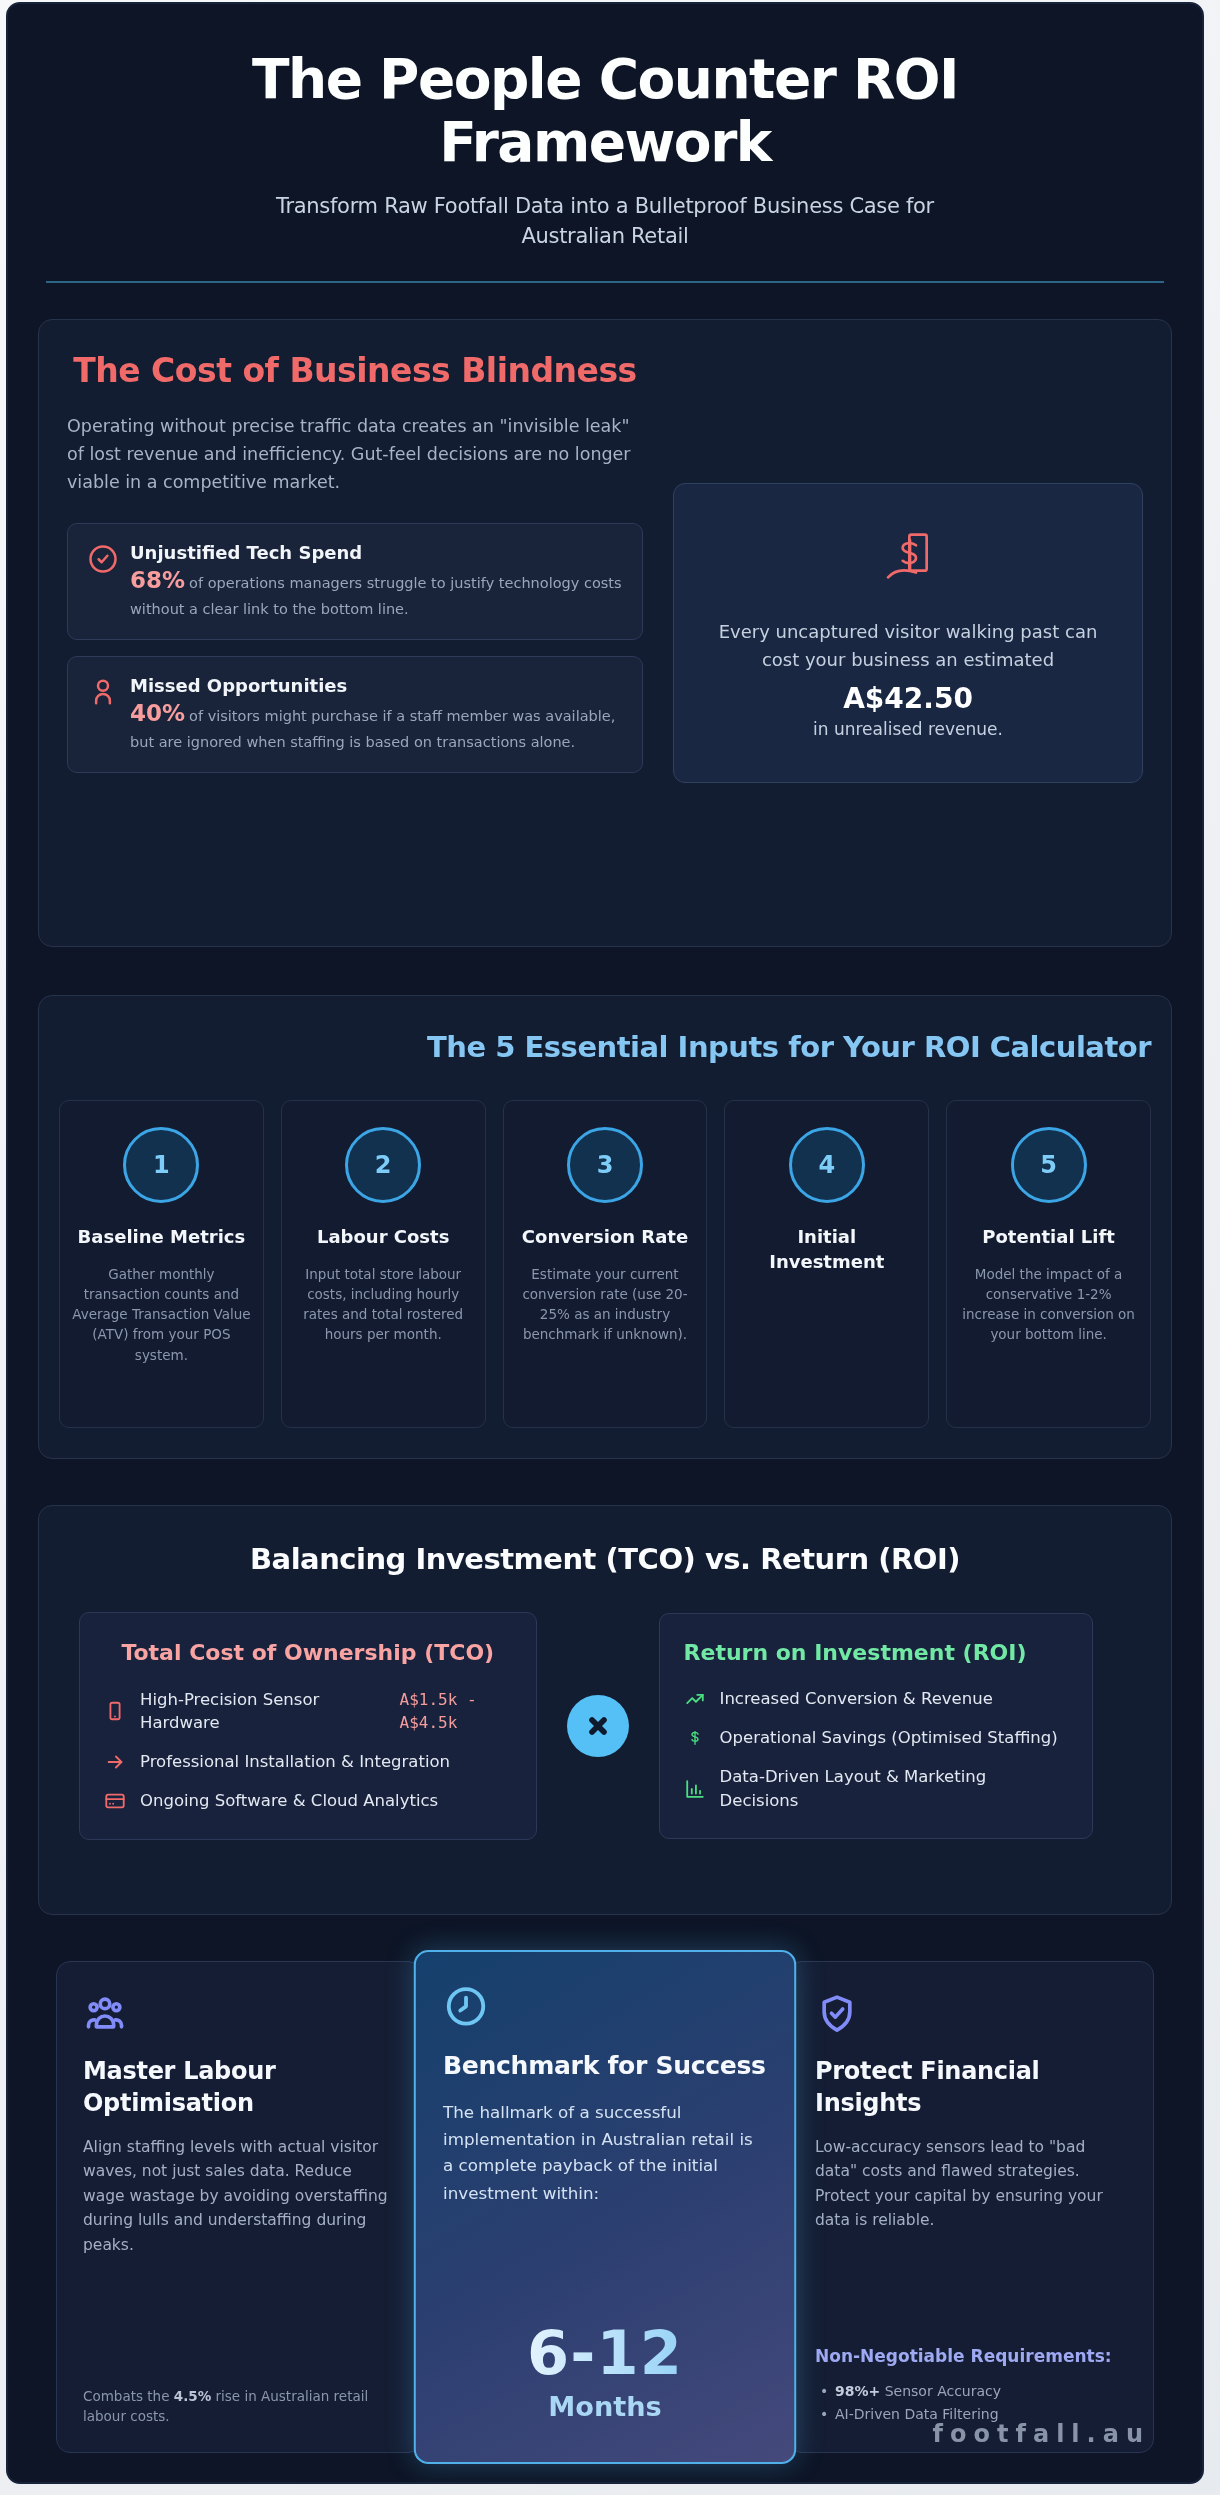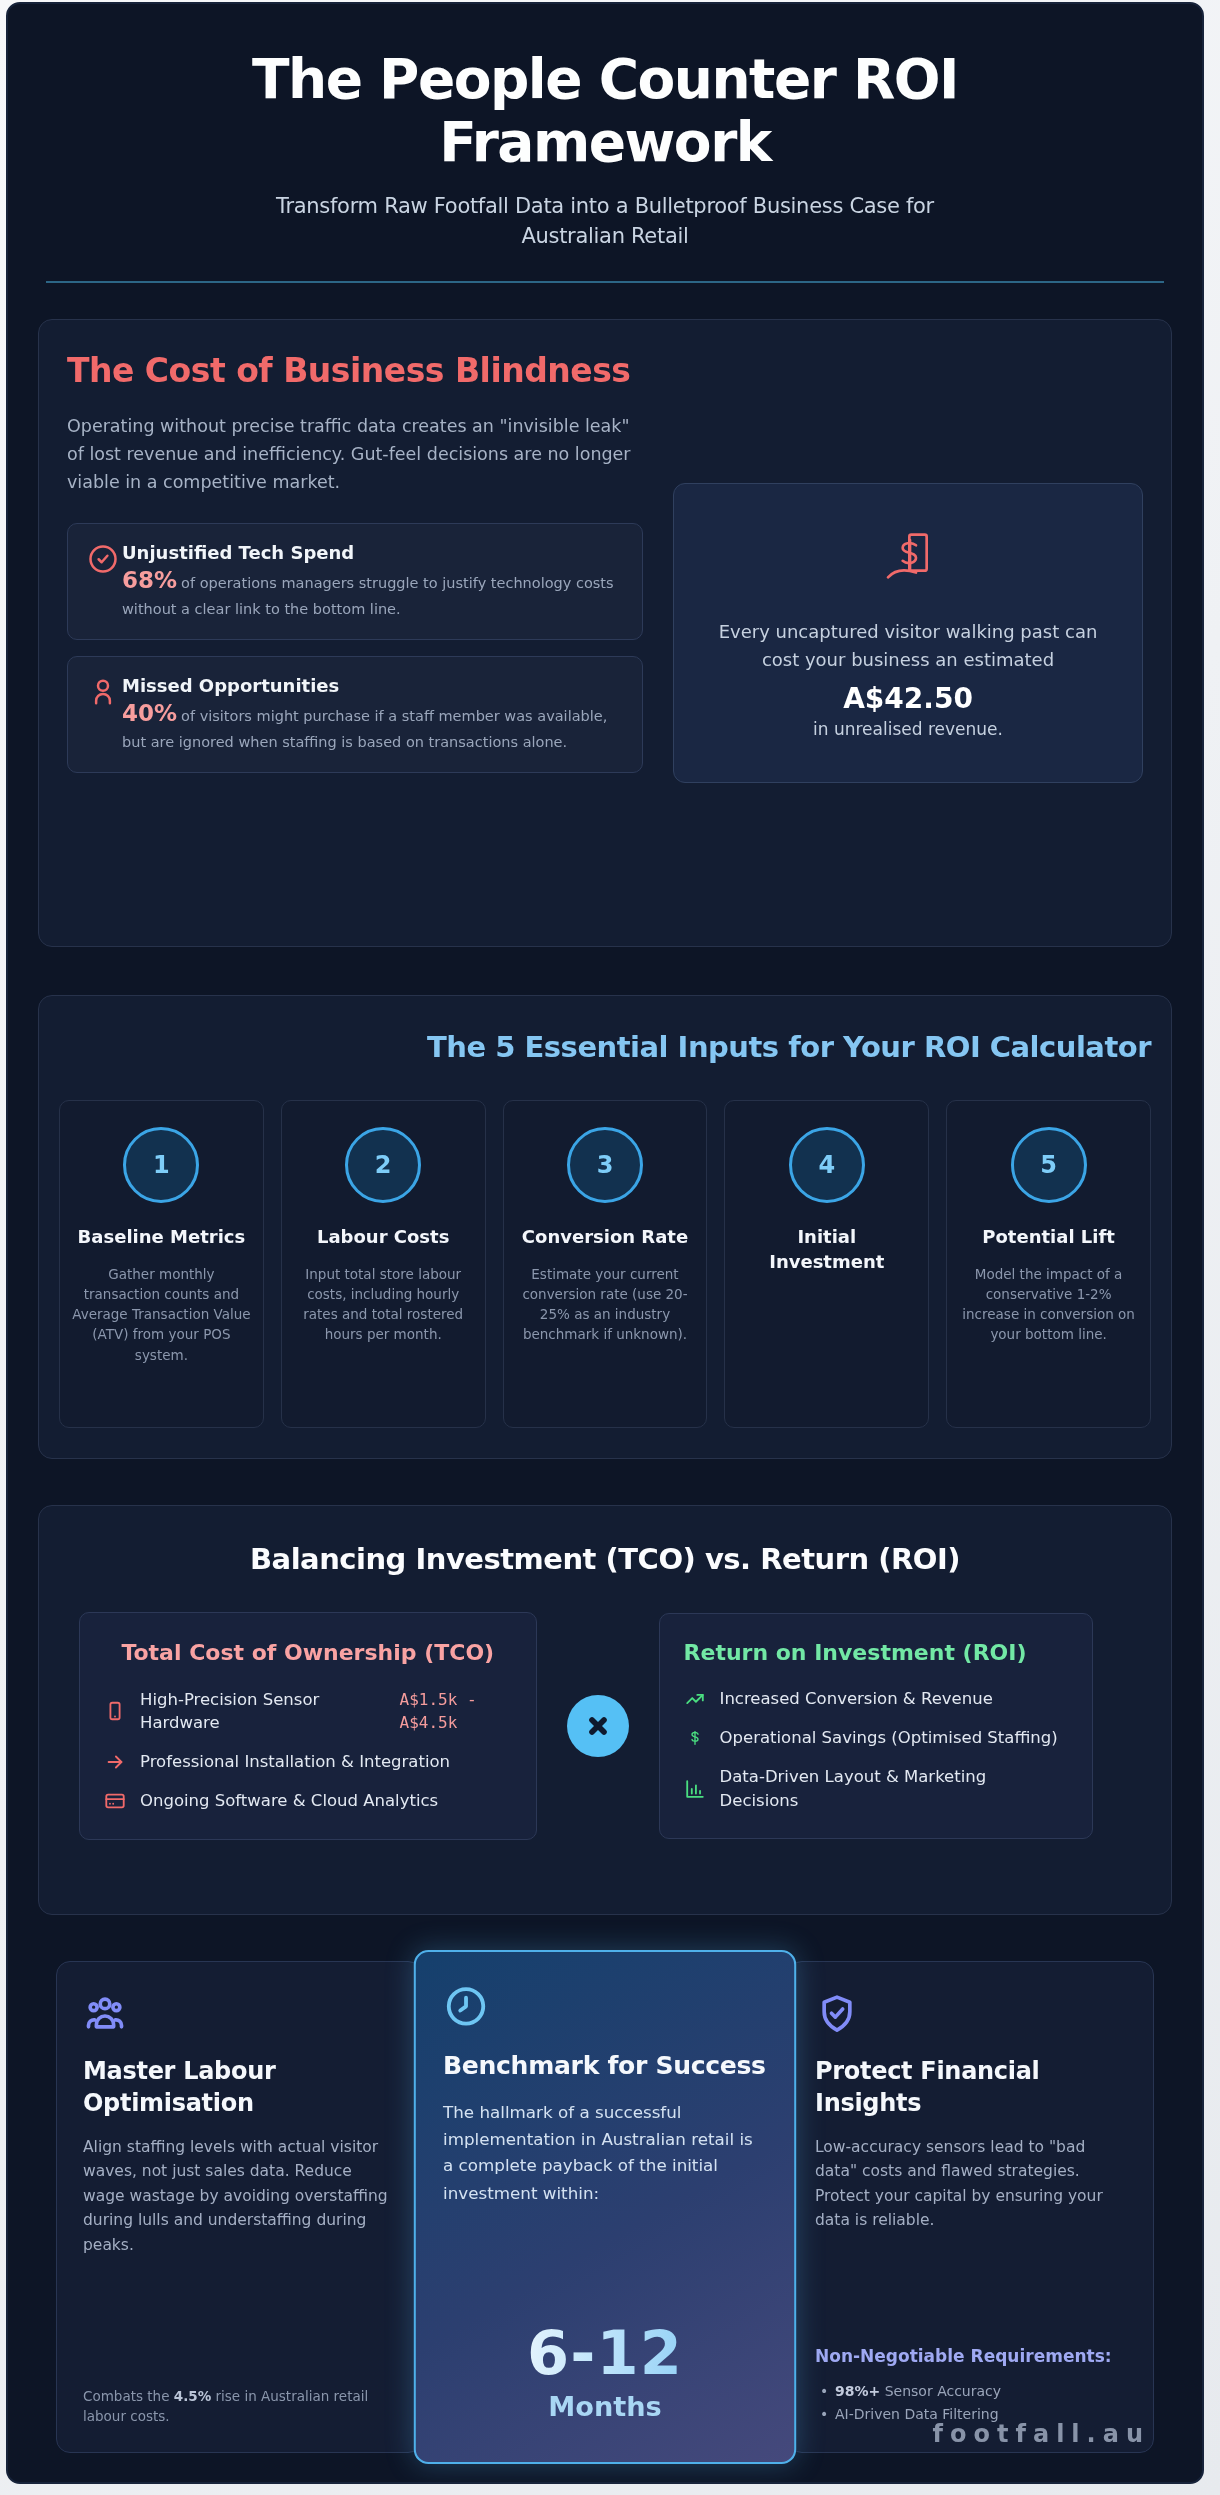--- a/index.html
+++ b/index.html
@@ -15,24 +15,24 @@
                 line-height:1.15; letter-spacing:-1.5px; max-width:960px; margin:14px auto 0; }
   .hero-sub { color:#c9d4e2; font-size:21px; text-align:center; line-height:1.45;
               max-width:680px; margin:16px auto 0; letter-spacing:-0.3px; }
   .divider { border:none; border-top:2px solid #2c6686; margin:30px 8px 0; }
 
   
   .section { background:#131d32; border:1px solid #27324b; border-radius:14px; margin-top:36px; }
 
   
   .blindness { min-height:628px; padding:30px 28px; display:grid; grid-template-columns:1fr 470px; gap:30px; }
-  .blind-h2 { color:#f16a6a; font-size:33px; font-weight:bold; line-height:1.25; letter-spacing:-0.5px; }
+  .blind-h2 { color:#f16a6a; font-size:33px; font-weight:bold; line-height:1.25; letter-spacing:-0.5px;text-align:center; }
   .blind-intro { color:#a7b3c6; font-size:17.5px; line-height:1.62; margin-top:20px; }
   .stat-card { background:#192339; border:1px solid #2d3a58; border-radius:10px;
-               padding:18px 20px; margin-top:16px; display:flex; gap:4px; align-items:flex-start; }
+               padding:18px 20px; margin-top:16px; display:flex; gap:12px; align-items:flex-start; }
   .stat-card:first-of-type { margin-top:26px; }
   .stat-icon { color:#f16a6a; width:30px; flex:0 0 30px; padding-top:2px; }
   .stat-title { color:#f1f5f9; font-size:18px; font-weight:bold; }
   .stat-line { margin-top:0; color:#9aa6bb; font-size:14.5px; line-height:1.55; }
   .stat-value { color:#f79d9d; font-size:23px; font-weight:bold; margin-right:4px; }
   .highlight-card { background:#1a2743; border:1px solid #30405f; border-radius:12px;
                     align-self:center; min-height:300px; padding:40px 36px; text-align:center;
                     display:flex; flex-direction:column; justify-content:center; }
   .hl-icon { color:#f16a6a; width:64px; margin:0 auto 26px; }
   .hl-line1 { color:#c6d1e0; font-size:18px; line-height:1.55; }

